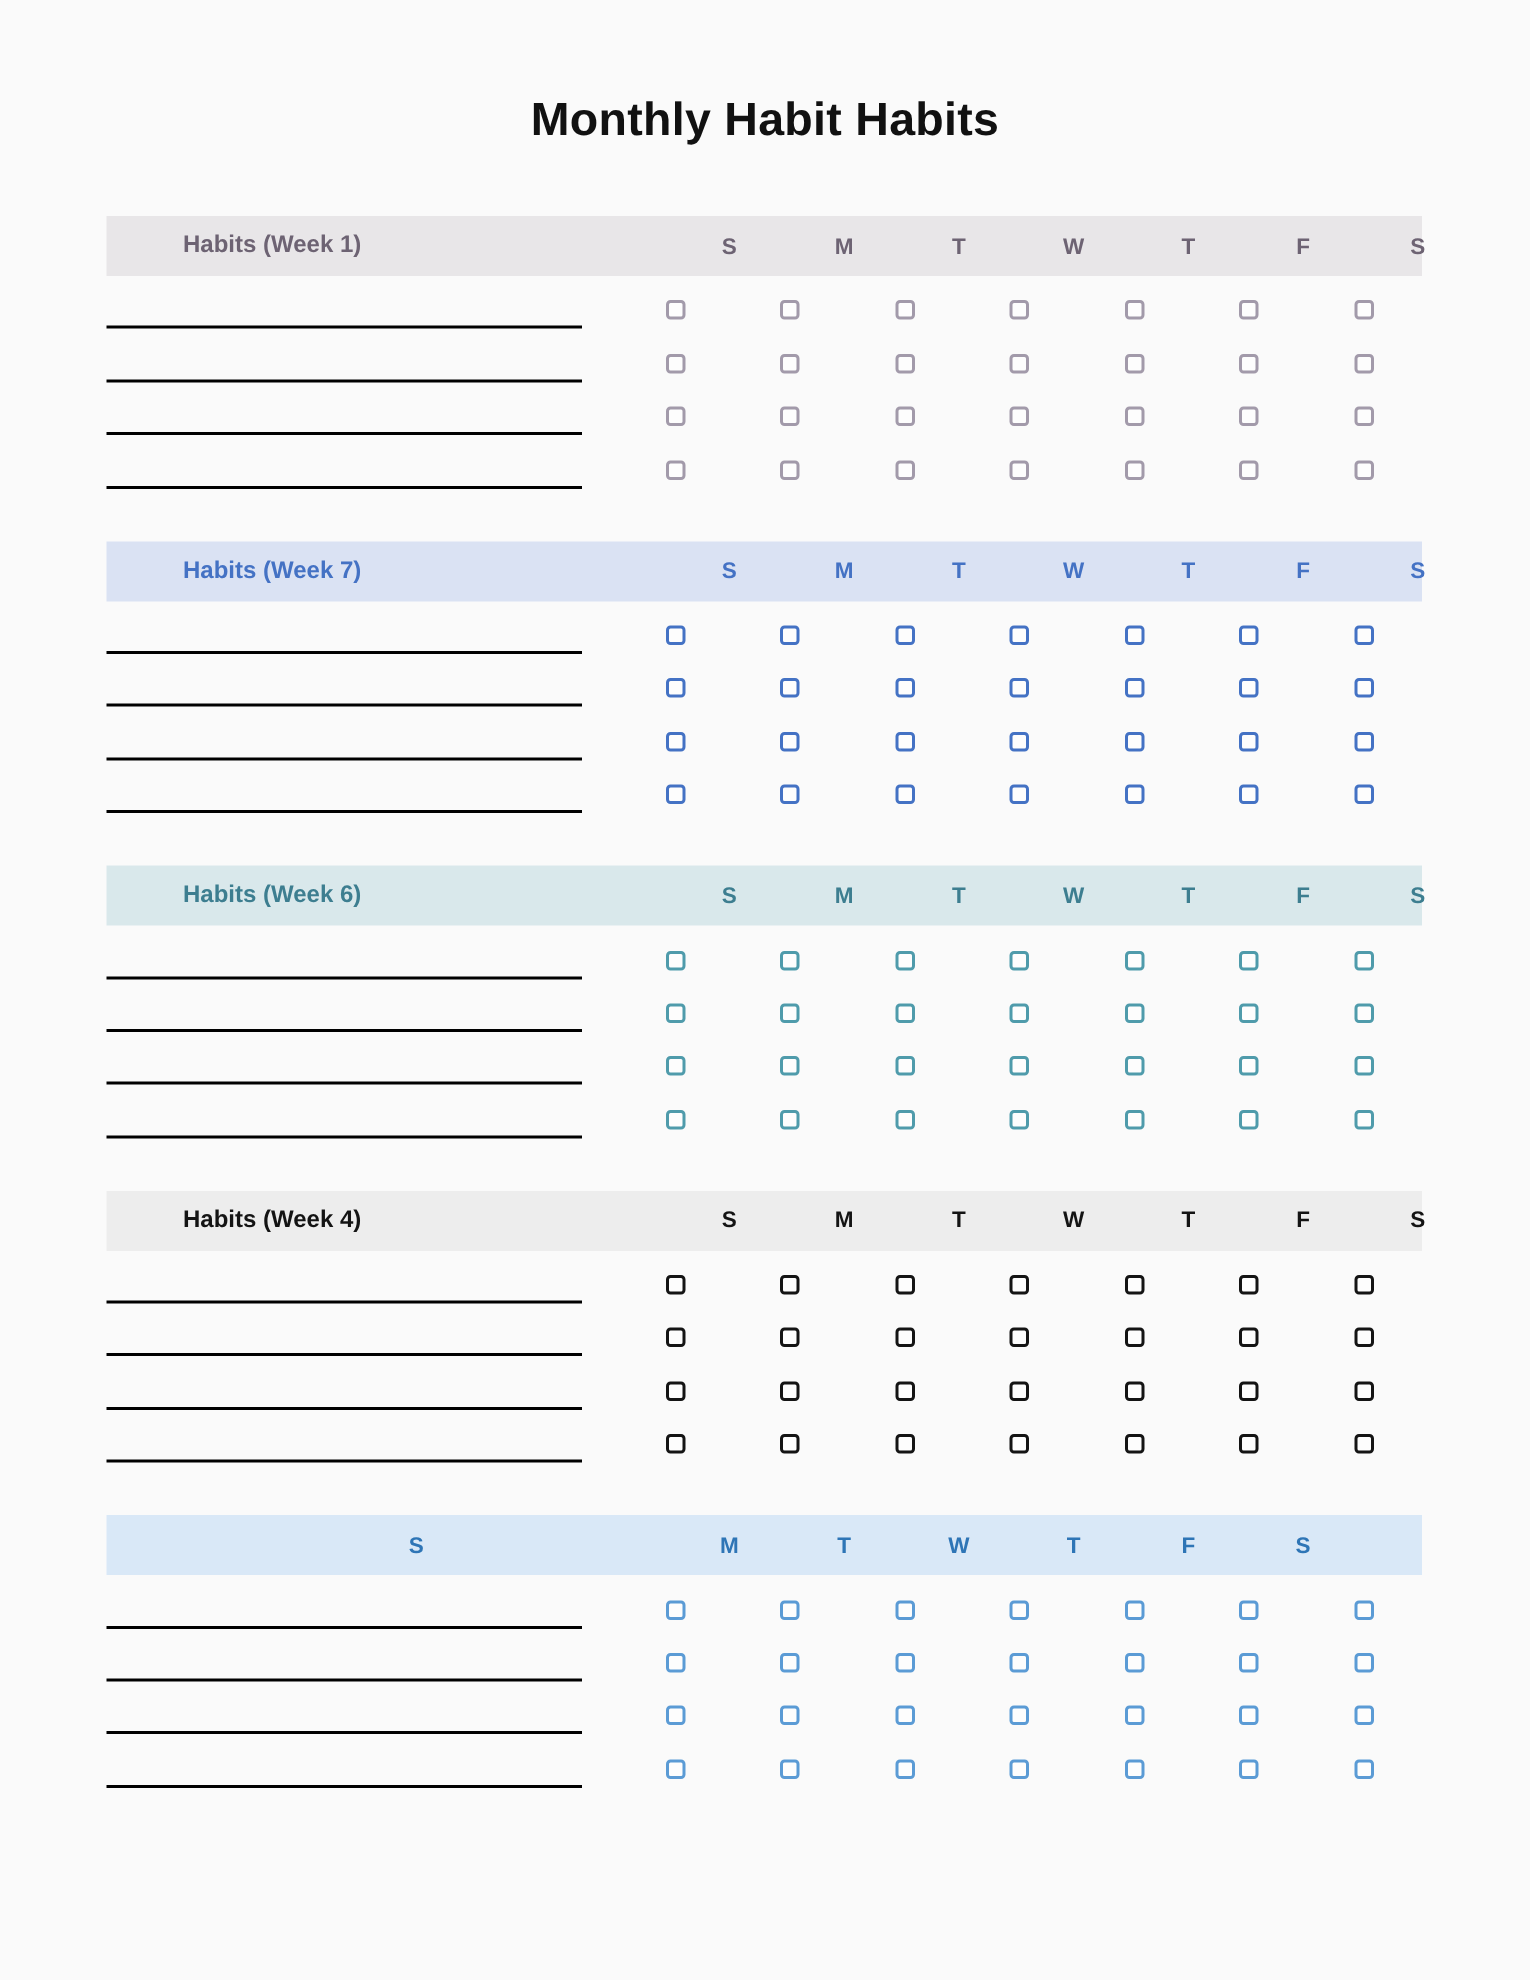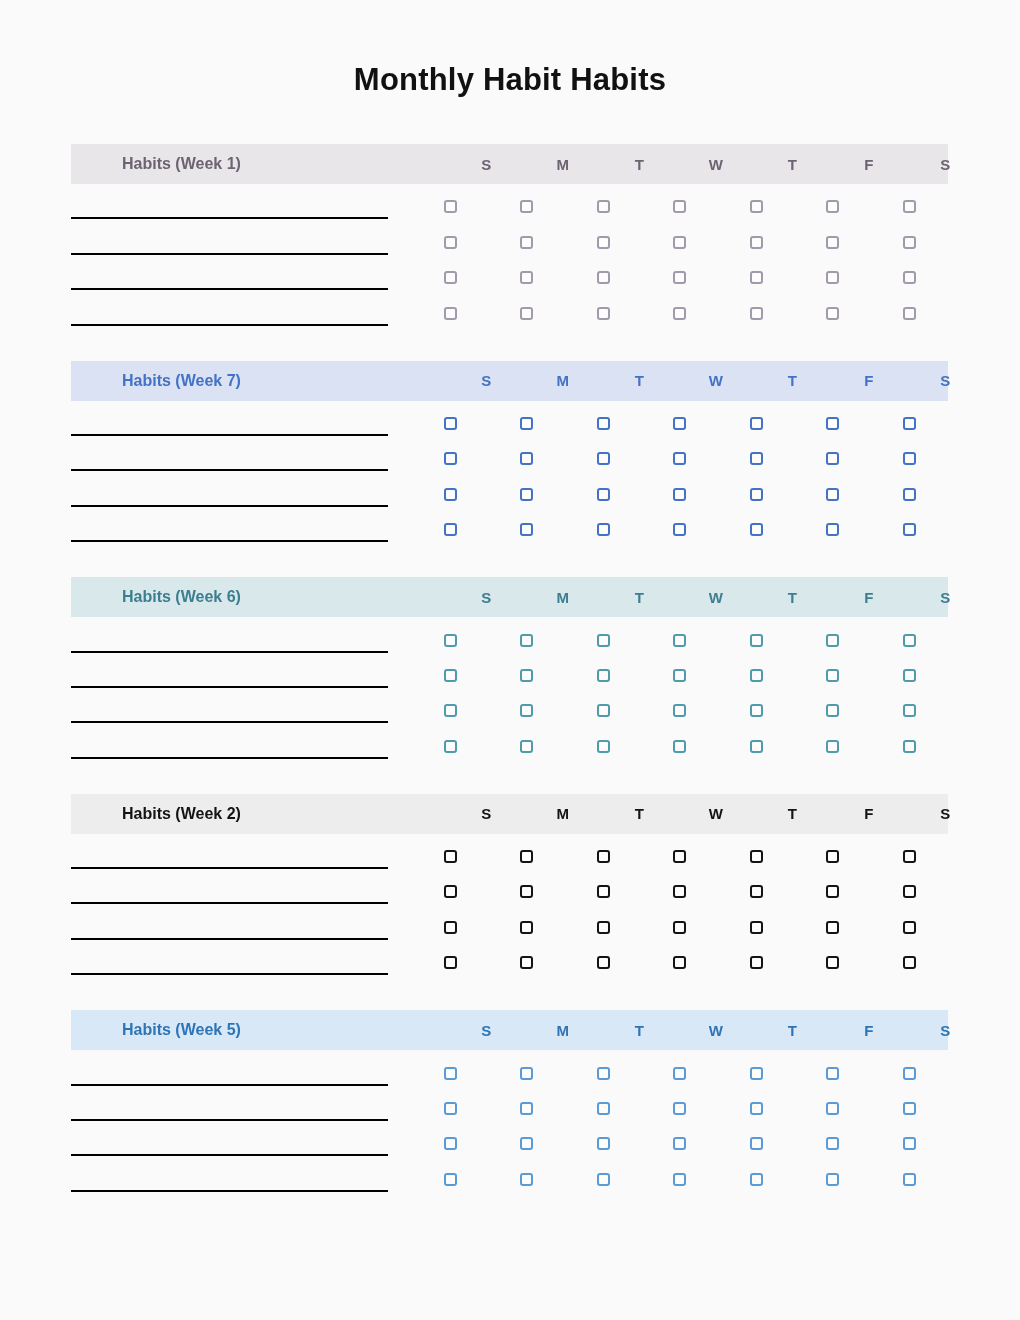--- a/index.html
+++ b/index.html
@@ -398,21 +398,21 @@
           <div class="checkbox-cell">
             <div class="checkbox" style="border-color: rgb(79, 155, 171);"></div>
           </div>
           <div class="checkbox-cell">
             <div class="checkbox" style="border-color: rgb(79, 155, 171);"></div>
           </div>
         </div>
       </div>
       <div class="section">
         <div class="header-row" style="background: rgb(237, 237, 237); color: rgb(20, 20, 20);">
-          <div class="week-label">Habits (Week 2)</div>
+          <div class="week-label">Habits (Week 4)</div>
           <div class="day-cell">S</div>
           <div class="day-cell">M</div>
           <div class="day-cell">T</div>
           <div class="day-cell">W</div>
           <div class="day-cell">T</div>
           <div class="day-cell">F</div>
           <div class="day-cell">S</div>
         </div>
         <div class="habit-row">
           <div class="line-cell"></div>
@@ -506,21 +506,20 @@
           <div class="checkbox-cell">
             <div class="checkbox" style="border-color: rgb(20, 20, 20);"></div>
           </div>
           <div class="checkbox-cell">
             <div class="checkbox" style="border-color: rgb(20, 20, 20);"></div>
           </div>
         </div>
       </div>
       <div class="section">
         <div class="header-row" style="background: rgb(217, 232, 247); color: rgb(46, 117, 182);">
-          <div class="week-label">Habits (Week 5)</div>
           <div class="day-cell">S</div>
           <div class="day-cell">M</div>
           <div class="day-cell">T</div>
           <div class="day-cell">W</div>
           <div class="day-cell">T</div>
           <div class="day-cell">F</div>
           <div class="day-cell">S</div>
         </div>
         <div class="habit-row">
           <div class="line-cell"></div>

